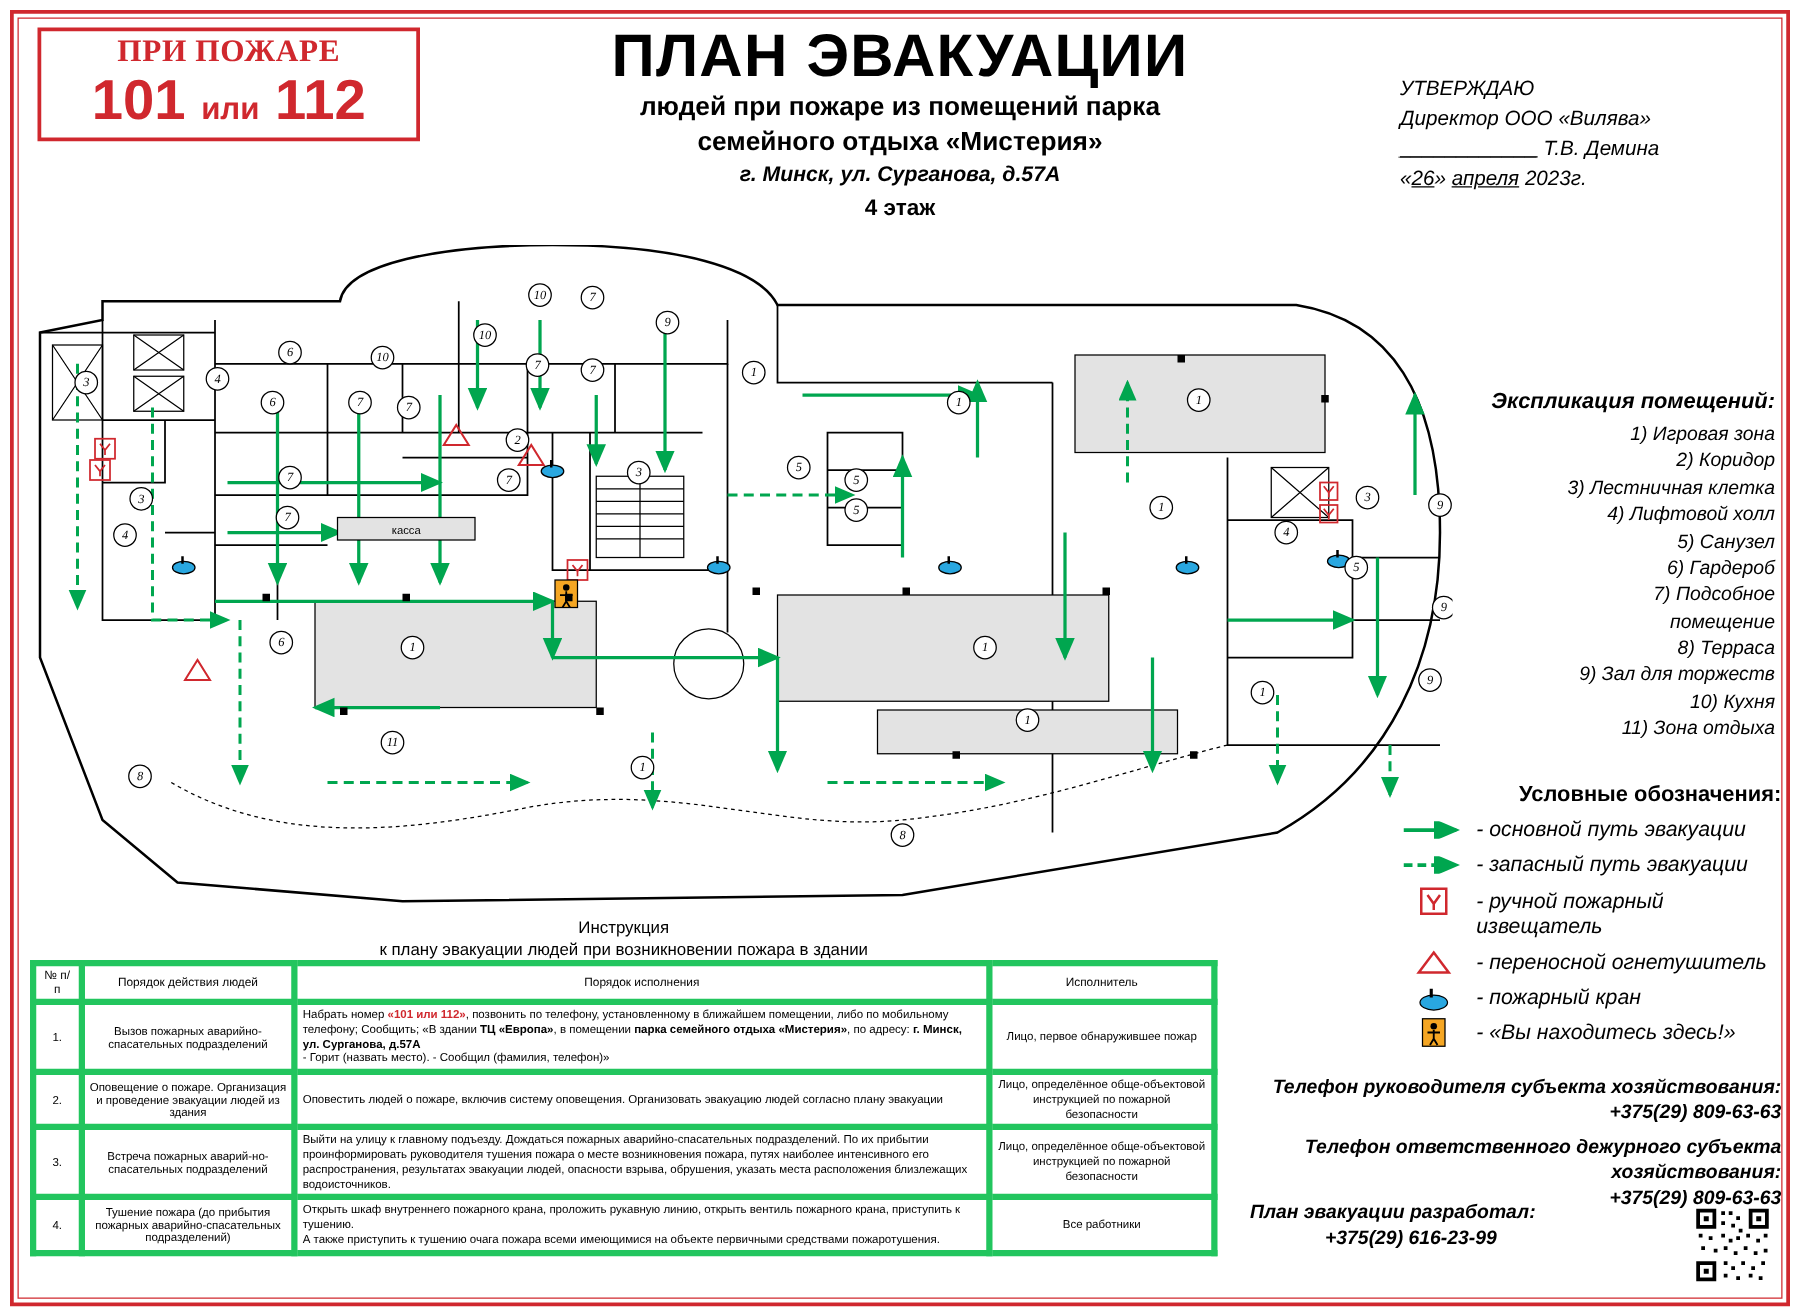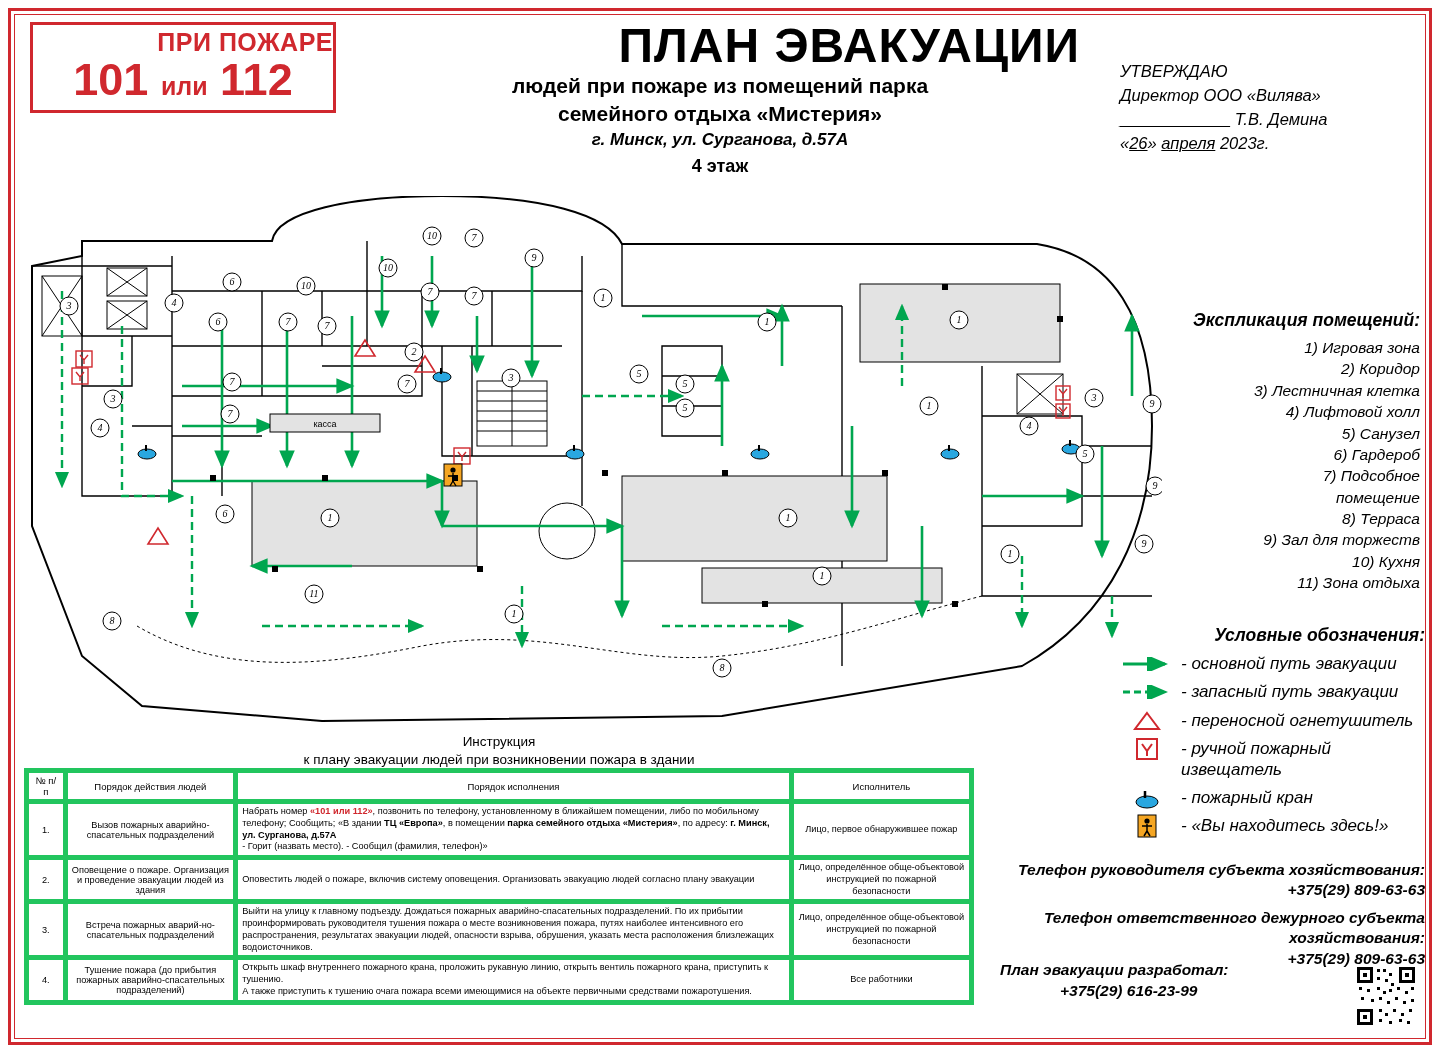--- a/index.html
+++ b/index.html
@@ -3,46 +3,46 @@
 <meta charset="utf-8">
 <style>
   html,body{margin:0;padding:0;background:#fff;}
   body{width:1440px;height:1053px;font-family:"Liberation Sans",sans-serif;color:#000;position:relative;overflow:hidden;}
   .page{position:absolute;inset:0;}
   .border-outer{position:absolute;left:8px;top:8px;right:8px;bottom:8px;border:3px solid #d0282e;}
   .border-inner{position:absolute;left:14px;top:14px;right:14px;bottom:14px;border:1px solid #d0282e;}
 
   
   .fire-call{position:absolute;left:30px;top:22px;width:300px;border:3px solid #d0282e;text-align:center;padding:4px 0 8px;}
-  .fire-call .l1{font-family:Liberation Sans, sans-serif;font-weight:bold;font-size:25px;color:#d0282e;letter-spacing:.5px;line-height:1.05;text-align:right;}
+  .fire-call .l1{font-family:Liberation Serif, serif;font-weight:bold;font-size:25px;color:#d0282e;letter-spacing:.5px;line-height:1.05;}
   .fire-call .l2{font-weight:bold;font-size:45px;color:#d0282e;line-height:1;margin-top:2px;}
   .fire-call .l2 .small{font-size:25px;font-weight:bold;}
 
   .title-block{position:absolute;left:360px;top:22px;width:720px;text-align:center;}
-  .title-block .t1{font-weight:bold;font-size:48px;letter-spacing:1px;line-height:1.02;text-align:right;}
+  .title-block .t1{font-weight:bold;font-size:48px;letter-spacing:1px;line-height:1.02;}
   .title-block .t2{font-weight:bold;font-size:21px;line-height:1.22;margin-top:2px;}
   .title-block .t3{font-style:italic;font-weight:bold;font-size:17px;margin-top:4px;}
   .title-block .t4{font-weight:bold;font-size:18px;margin-top:6px;}
 
   .approve{position:absolute;left:1120px;top:60px;width:300px;font-style:italic;font-size:16.5px;line-height:1.45;}
   .approve .line{text-decoration:underline;}
   .approve .date-row span{display:inline-block;}
 
   
   .plan{position:absolute;left:22px;top:196px;width:1140px;height:540px;}
   .plan svg{display:block;}
 
   
   .explication{position:absolute;left:1170px;top:310px;width:250px;font-style:italic;}
   .explication h3{margin:0 0 6px 0;font-size:17.5px;font-weight:bold;font-style:italic;text-align:right;}
   .explication ol{list-style:none;margin:0;padding:0;font-size:15.5px;line-height:1.38;text-align:right;}
   .explication li{white-space:pre-line;}
 
   .legend{position:absolute;left:1120px;top:625px;width:305px;}
-  .legend h3{margin:0 0 8px 0;font-size:17.5px;font-weight:bold;font-style:italic;text-align:right;}
+  .legend h3{margin:0 0 8px 0;font-size:17.5px;font-weight:bold;text-align:right;}
   .legend .row{display:flex;align-items:flex-start;gap:7px;font-style:italic;font-size:17px;margin-bottom:8px;}
   .legend .sym{width:54px;flex:0 0 54px;display:flex;align-items:center;justify-content:center;height:20px;}
   .legend .txt{line-height:1.2;}
 
   .phones{position:absolute;left:1000px;top:860px;width:425px;font-weight:bold;font-style:italic;font-size:15.5px;line-height:1.3;text-align:right;}
   .phones .blk{margin-bottom:8px;}
   .phones .lbl{display:block;}
   .phones .num{display:block;text-align:right;}
   .dev{position:absolute;left:1000px;top:960px;width:340px;font-weight:bold;font-style:italic;font-size:15.5px;line-height:1.35;}
   .qr{position:absolute;left:1355px;top:965px;width:62px;height:62px;}
@@ -487,36 +487,36 @@
       <span class="sym">
         <svg width="52" height="14">
             <line x1="2" y1="7" x2="44" y2="7" stroke="#00a64f" stroke-width="3" stroke-dasharray="7 4" marker-end="url(#la)"></line>
           </svg>
       </span>
       <span class="txt">- запасный путь эвакуации</span>
     </div>
 
     <div class="row">
       <span class="sym">
-        <svg width="30" height="22">
-            <path d="M15,3 L27,19 L3,19 Z" fill="none" stroke="#d0282e" stroke-width="2"></path>
-          </svg>
-      </span>
-      <span class="txt">- переносной огнетушитель</span>
-    </div>
-
-    <div class="row">
-      <span class="sym">
         <svg width="26" height="24">
             <rect x="3" y="2" width="20" height="20" fill="none" stroke="#d0282e" stroke-width="2"></rect>
             <path d="M8,7 L13,14 L18,7 M13,14 L13,19" fill="none" stroke="#d0282e" stroke-width="2"></path>
           </svg>
       </span>
       <span class="txt" style="white-space:pre-line">- ручной пожарный
   извещатель</span>
+    </div>
+
+    <div class="row">
+      <span class="sym">
+        <svg width="30" height="22">
+            <path d="M15,3 L27,19 L3,19 Z" fill="none" stroke="#d0282e" stroke-width="2"></path>
+          </svg>
+      </span>
+      <span class="txt">- переносной огнетушитель</span>
     </div>
 
     <div class="row">
       <span class="sym">
         <svg width="30" height="22">
             <ellipse cx="15" cy="15" rx="11" ry="6" fill="#29a7e0" stroke="#000"></ellipse>
             <path d="M13,4 L13,11" stroke="#000" stroke-width="2.5"></path>
           </svg>
       </span>
       <span class="txt">- пожарный кран</span>

